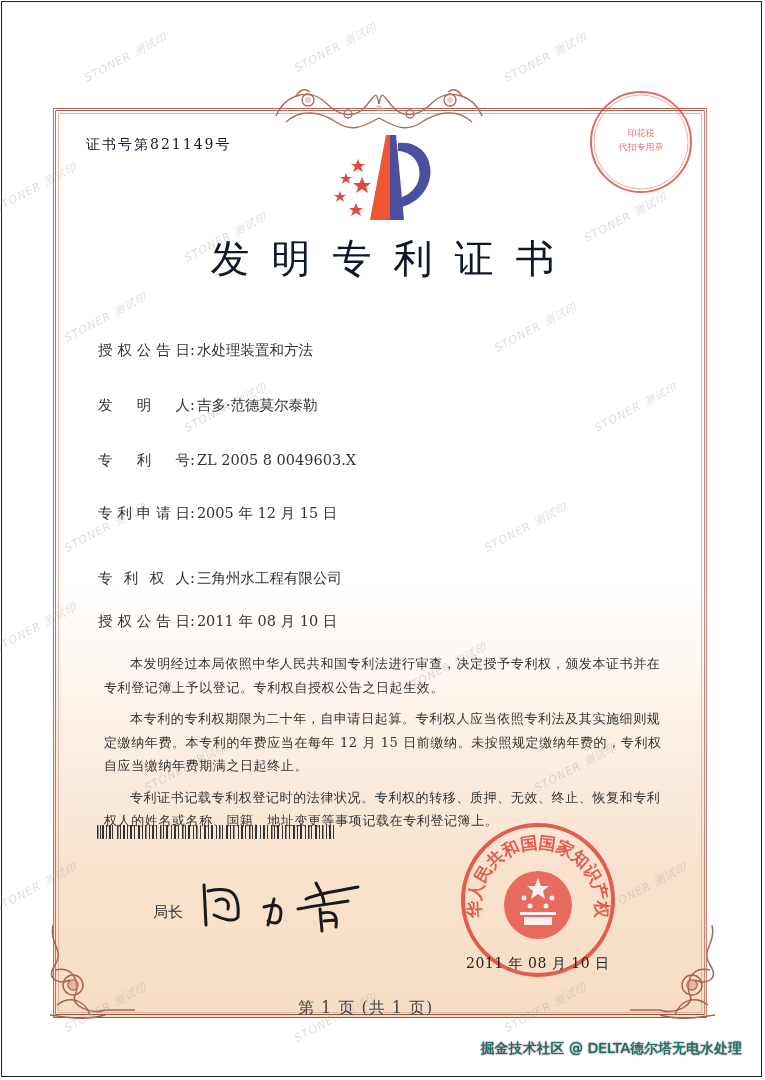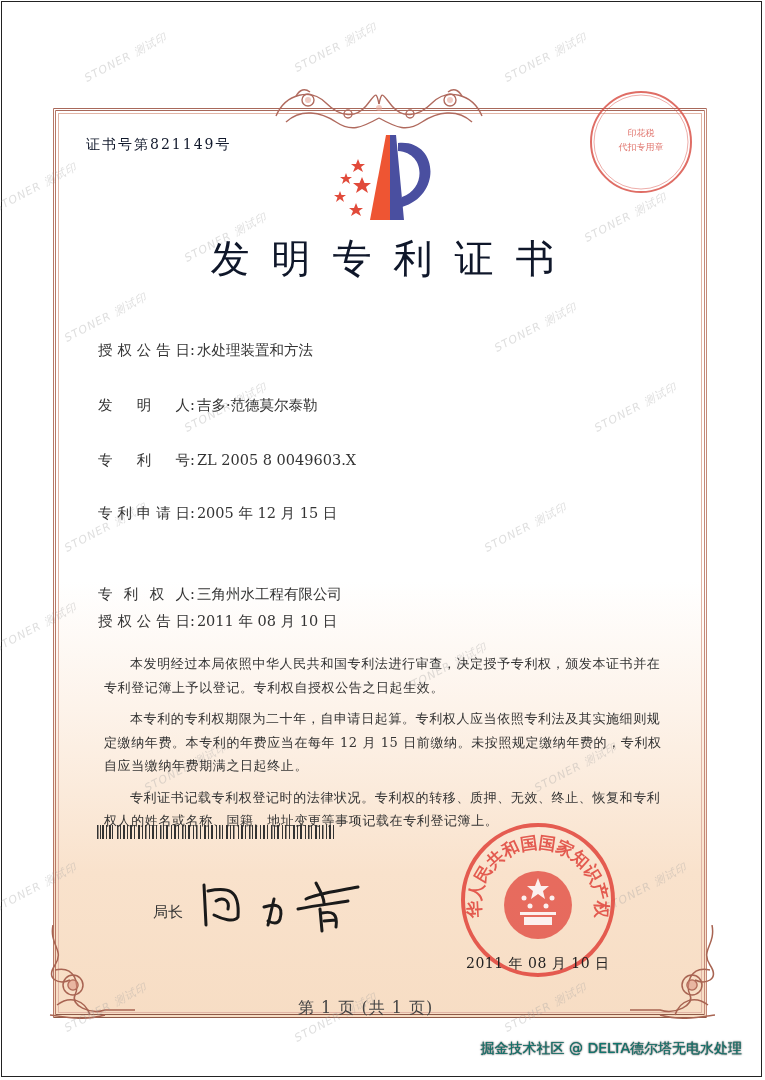--- a/index.html
+++ b/index.html
@@ -173,21 +173,21 @@
 </div>
 <div class="field" style="top:396px">
   <span class="lbl">发明人</span><span class="colon">:</span><span>吉多·范德莫尔泰勒</span>
 </div>
 <div class="field" style="top:451px">
   <span class="lbl">专利号</span><span class="colon">:</span><span>ZL 2005 8 0049603.X</span>
 </div>
 <div class="field" style="top:504px">
   <span class="lbl">专利申请日</span><span class="colon">:</span><span>2005 年 12 月 15 日</span>
 </div>
-<div class="field" style="top:585px">
+<div class="field" style="top:569px">
   <span class="lbl">专利权人</span><span class="colon">:</span><span>三角州水工程有限公司</span>
 </div>
 <div class="field" style="top:612px">
   <span class="lbl">授权公告日</span><span class="colon">:</span><span>2011 年 08 月 10 日</span>
 </div>
 
 <div class="body-text">
   <p>本发明经过本局依照中华人民共和国专利法进行审查，决定授予专利权，颁发本证书并在专利登记簿上予以登记。专利权自授权公告之日起生效。</p>
   <p>本专利的专利权期限为二十年，自申请日起算。专利权人应当依照专利法及其实施细则规定缴纳年费。本专利的年费应当在每年 12 月 15 日前缴纳。未按照规定缴纳年费的，专利权自应当缴纳年费期满之日起终止。</p>
   <p>专利证书记载专利权登记时的法律状况。专利权的转移、质押、无效、终止、恢复和专利权人的姓名或名称、国籍、地址变更等事项记载在专利登记簿上。</p>

